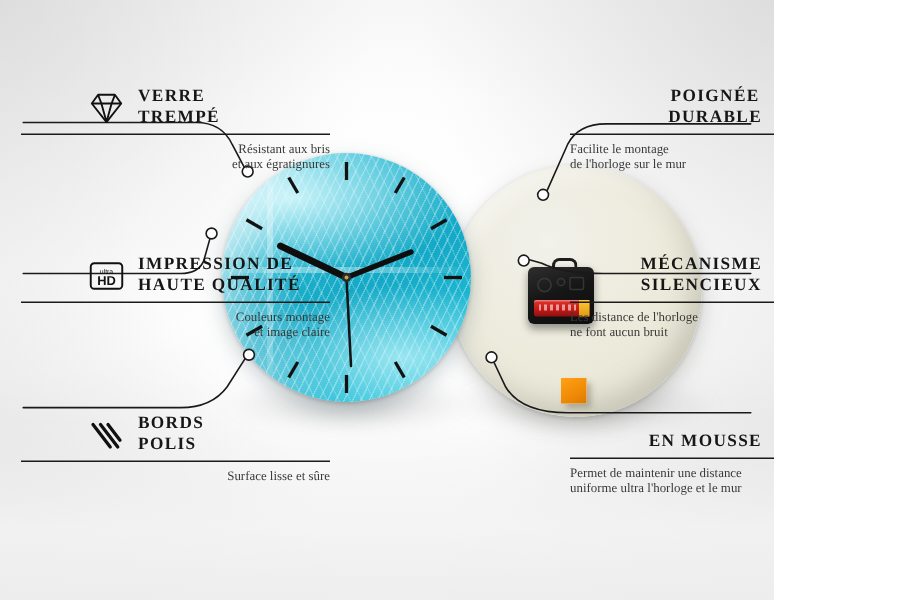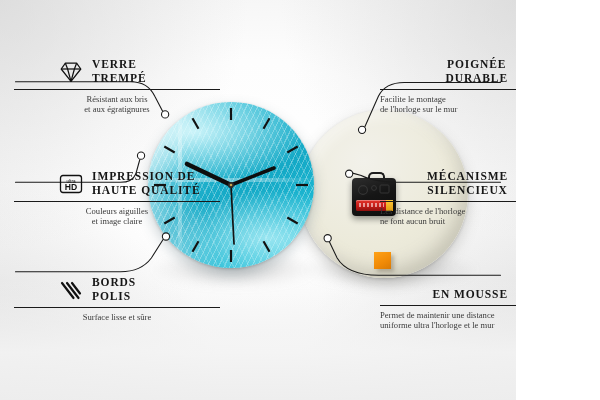--- a/index.html
+++ b/index.html
@@ -34,21 +34,21 @@
     font-weight:700;letter-spacing:.9px;color:#161616;
     font-size:11.5px;line-height:13.5px;text-transform:uppercase;
   }
   .feat .rule{height:1.4px;background:#1a1a1a;margin:3.5px 0 4px;}
   .feat .sub{
     font-family:"Liberation Serif", serif;
     font-size:8.6px;line-height:10.6px;color:#3a3a3a;
   }
   .feat.left .head{justify-content:flex-start;}
   .feat.left .ttl{text-align:left;}
-  .feat.left .sub{text-align:center;}
+  .feat.left .sub{text-align:right;}
   .feat.right .head{justify-content:flex-end;flex-direction:row;}
   .feat.right .ttl{text-align:center;}
   .feat.right .sub{text-align:left;}
   .ico{width:26px;height:26px;flex:0 0 26px;display:block;margin-left:44px;}
   .ico svg{display:block;width:26px;height:26px;}
 
   
   #f-verre   {left:14px; top:58px;}
   #f-hd      {left:14px; top:170px;}
   #f-bords   {left:14px; top:276px;}
@@ -222,21 +222,21 @@
       <span class="ico">
         <svg viewBox="0 0 26 26">
           <rect x="2.5" y="4.5" width="21" height="17" rx="2.4" fill="none" stroke="#111" stroke-width="1.3"></rect>
           <text x="13" y="11.6" font-family="Liberation Sans, sans-serif" font-size="4.6" text-anchor="middle" fill="#111">ultra</text>
           <text x="13" y="19.2" font-family="Liberation Sans, sans-serif" font-size="8.6" font-weight="bold" text-anchor="middle" fill="#111">HD</text>
         </svg>
       </span>
       <span class="ttl"><span>IMPRESSION DE</span><br><span>HAUTE QUALITÉ</span></span>
     </div>
     <div class="rule"></div>
-    <div class="sub"><span>Couleurs aiguilles</span><br><span>et image claire</span></div>
+    <div class="sub"><span>Couleurs montage</span><br><span>et image claire</span></div>
   </div>
 
   <div class="feat left" id="f-bords">
     <div class="head">
       <span class="ico">
         <svg viewBox="0 0 26 26">
           <g stroke="#111" stroke-width="2.2" stroke-linecap="round">
             <line x1="4" y1="6" x2="15.5" y2="21"></line>
             <line x1="9" y1="6" x2="20.5" y2="21"></line>
             <line x1="14" y1="6" x2="22" y2="16.5"></line>

